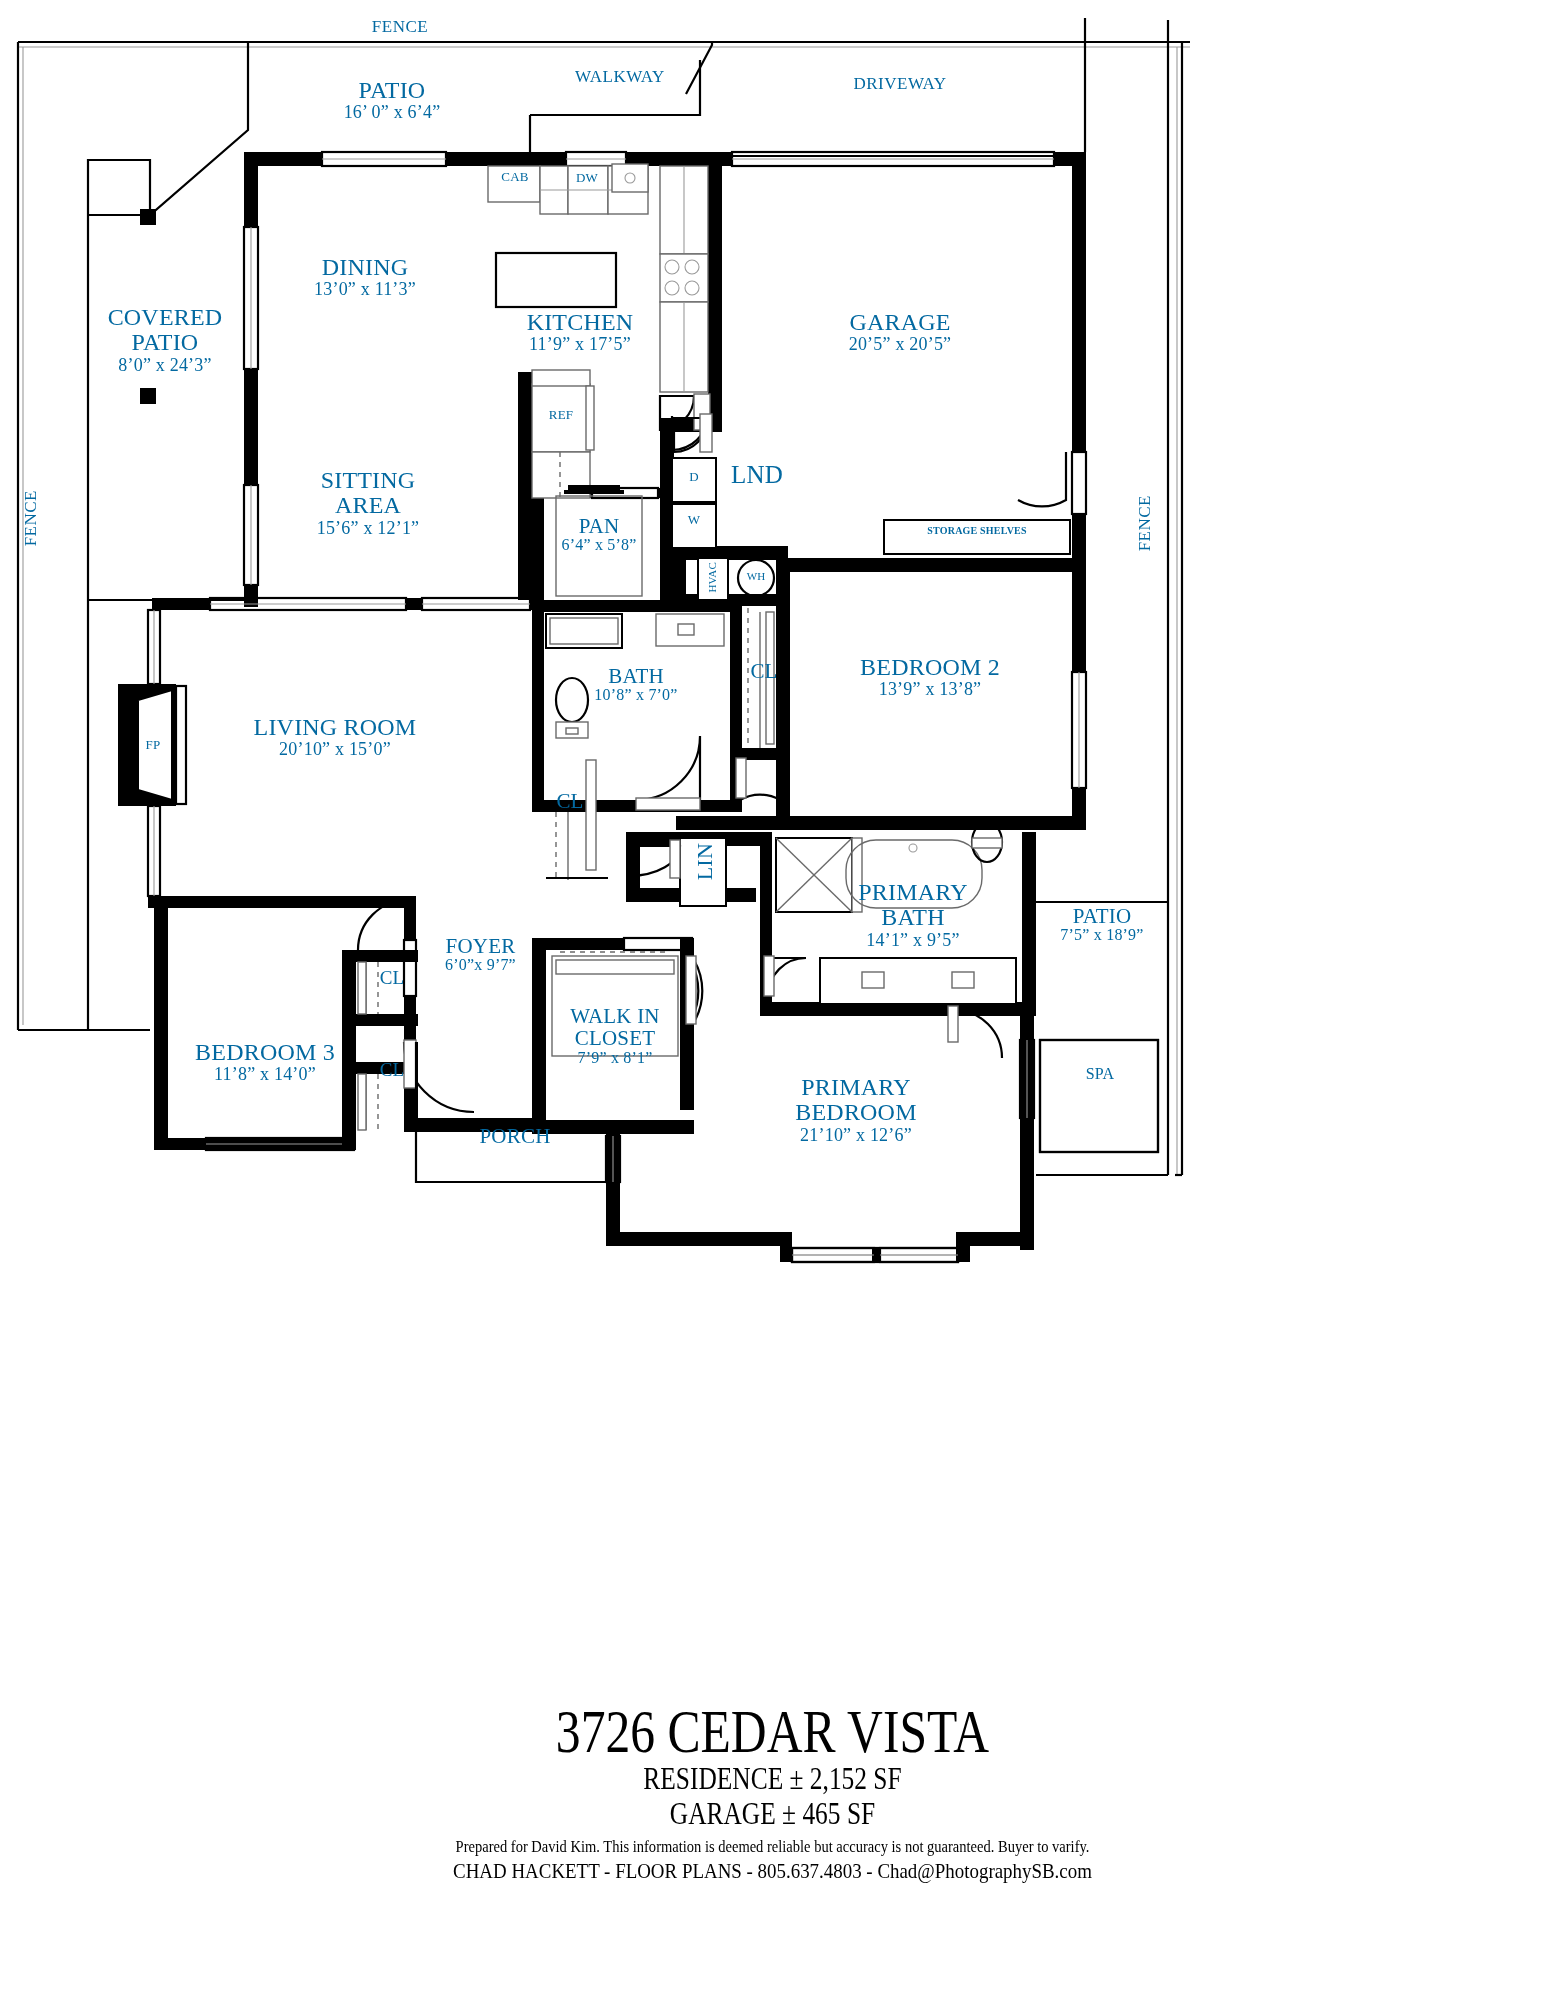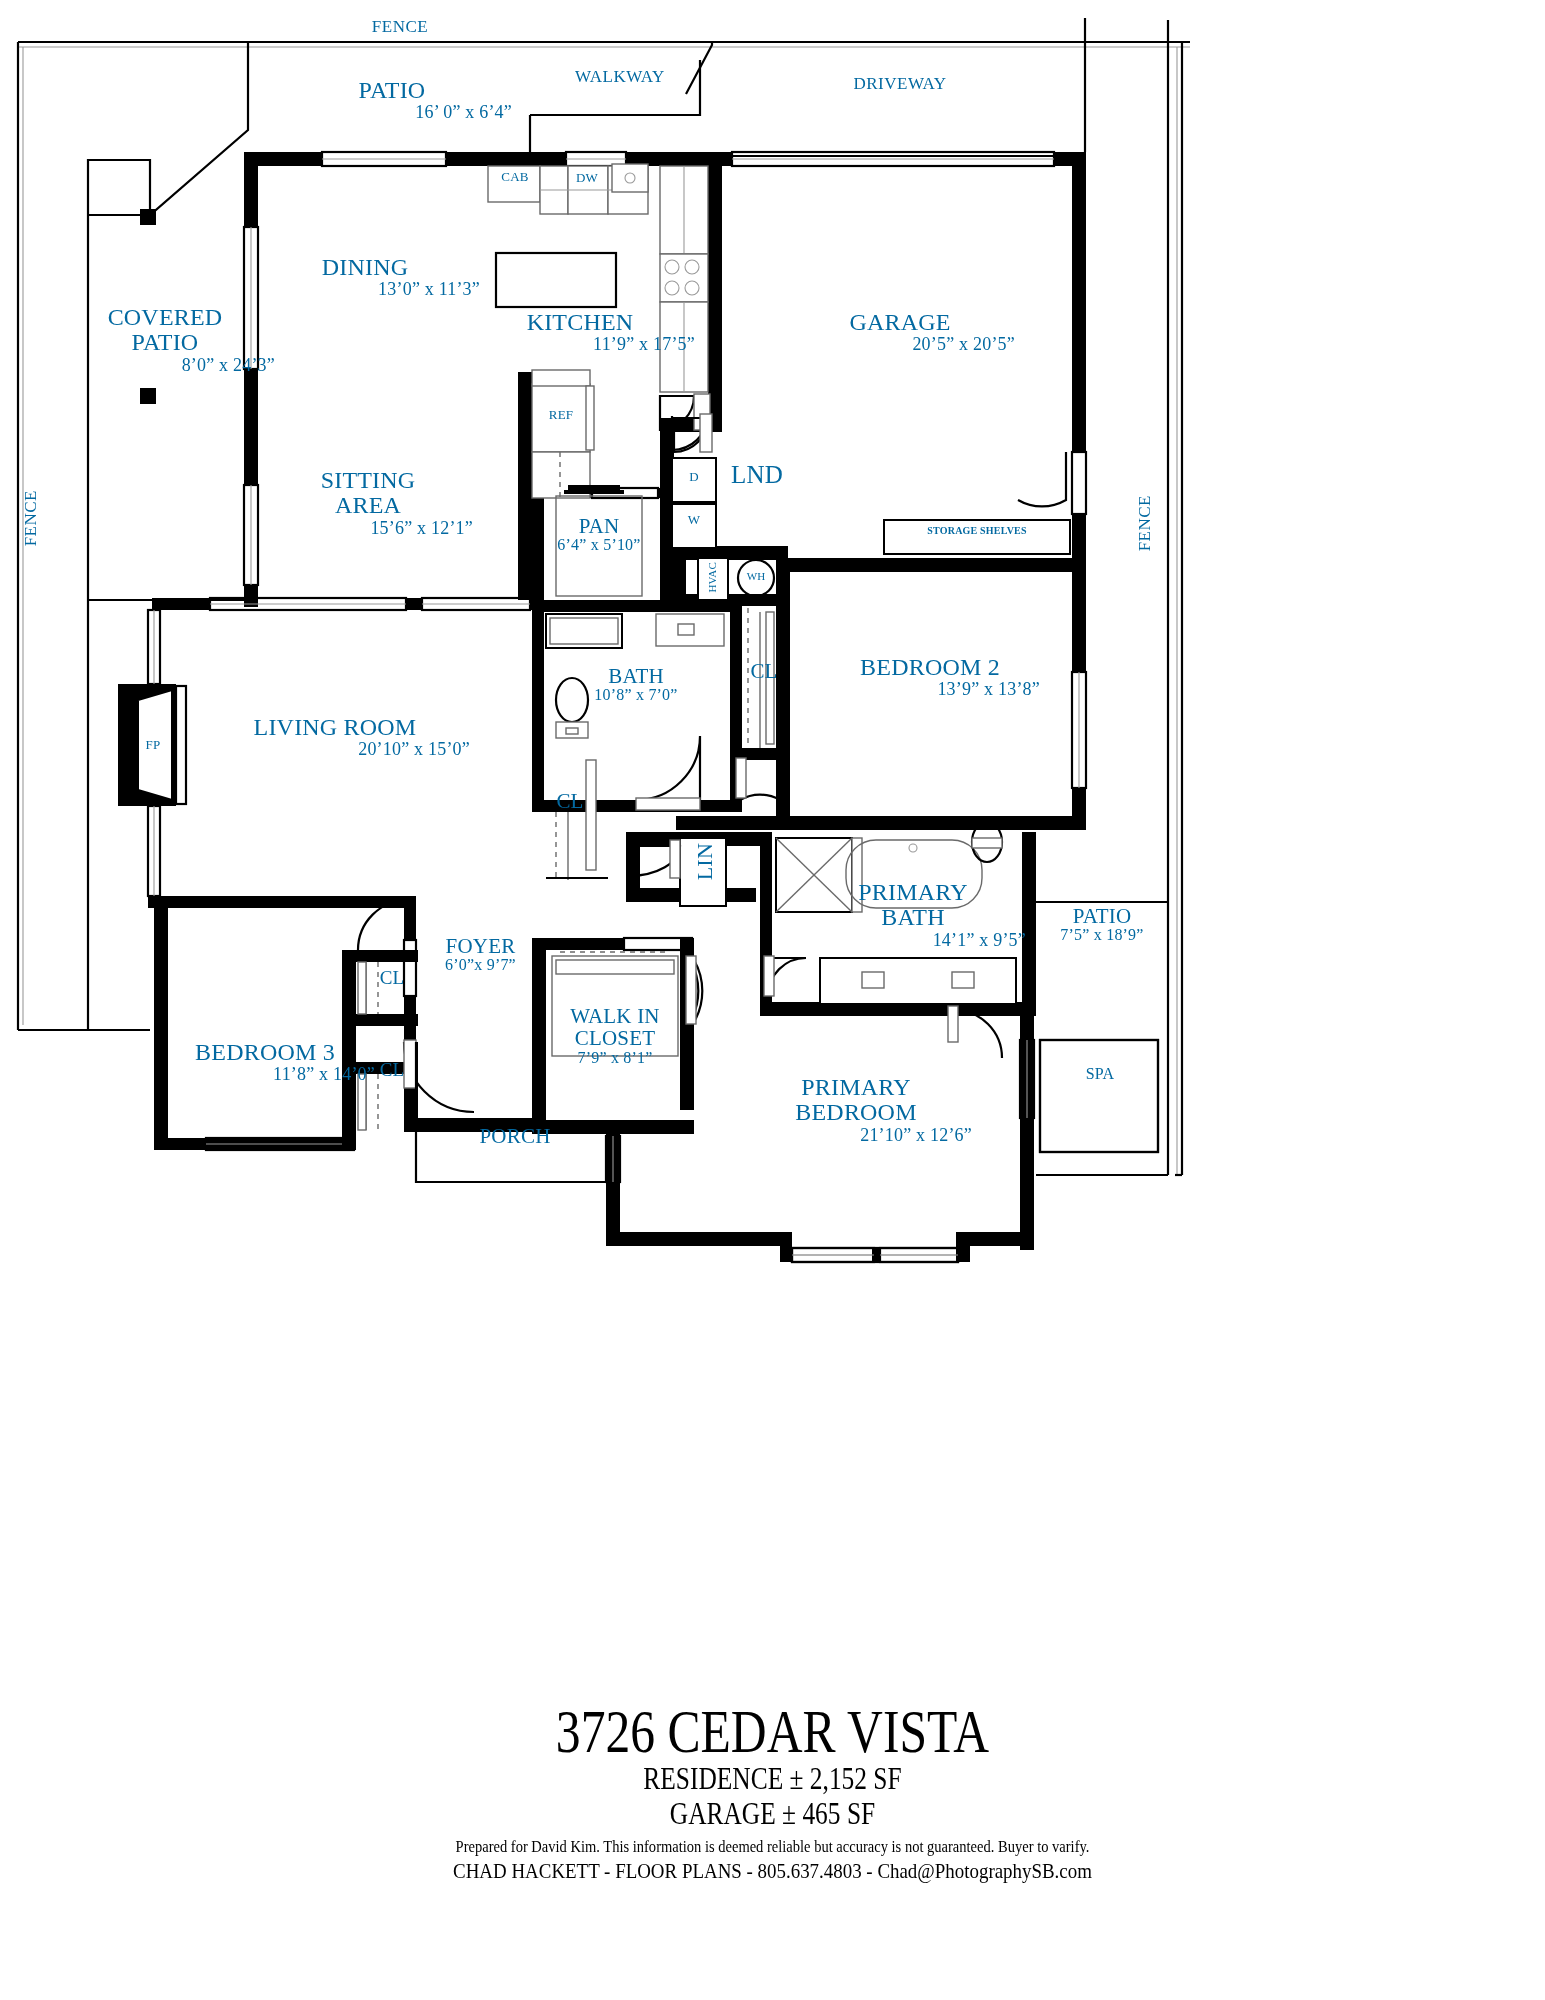--- a/index.html
+++ b/index.html
@@ -20,21 +20,21 @@
     text-align: center;
     font-family: "Liberation Serif", "DejaVu Serif", serif;
     color: #0369a1;
     line-height: 1.06;
     white-space: nowrap;
     letter-spacing: .2px;
   }
   .lbl .nm { display:block; font-weight: 400; }
   .lbl .dm { display:block; font-weight: 400; }
   .r-md .nm { font-size: 24px; }
-  .r-md .dm { font-size: 18px; text-align: right; }
+  .r-md .dm { font-size: 18px; }
   .r-sm .nm { font-size: 21px; }
   .r-sm .dm { font-size: 16px; }
   .tiny { font-size: 13px; }
   .tiny2 { font-size: 11px; }
   .vert { writing-mode: vertical-rl; transform: rotate(180deg); }
   .outl { font-size: 17px; letter-spacing: .5px; }
 
   
   #titleblock {
     position: absolute; left: 0; top: 1700px; width: 1545px;
@@ -419,21 +419,21 @@
     <span class="dm">15’6” x 12’1”</span>
   </div>
 
   <div class="lbl r-md" style="left:785px; top:310px; width:230px;">
     <span class="nm">GARAGE</span>
     <span class="dm">20’5” x 20’5”</span>
   </div>
 
   <div class="lbl r-sm" style="left:520px; top:515px; width:158px;">
     <span class="nm">PAN</span>
-    <span class="dm">6’4” x 5’10”</span>
+    <span class="dm">6’4” x 5’8”</span>
   </div>
 
   <div class="lbl r-sm" style="left:556px; top:665px; width:160px;">
     <span class="nm">BATH</span>
     <span class="dm">10’8” x 7’0”</span>
   </div>
 
   <div class="lbl r-md" style="left:820px; top:655px; width:220px;">
     <span class="nm">BEDROOM 2</span>
     <span class="dm">13’9” x 13’8”</span>

